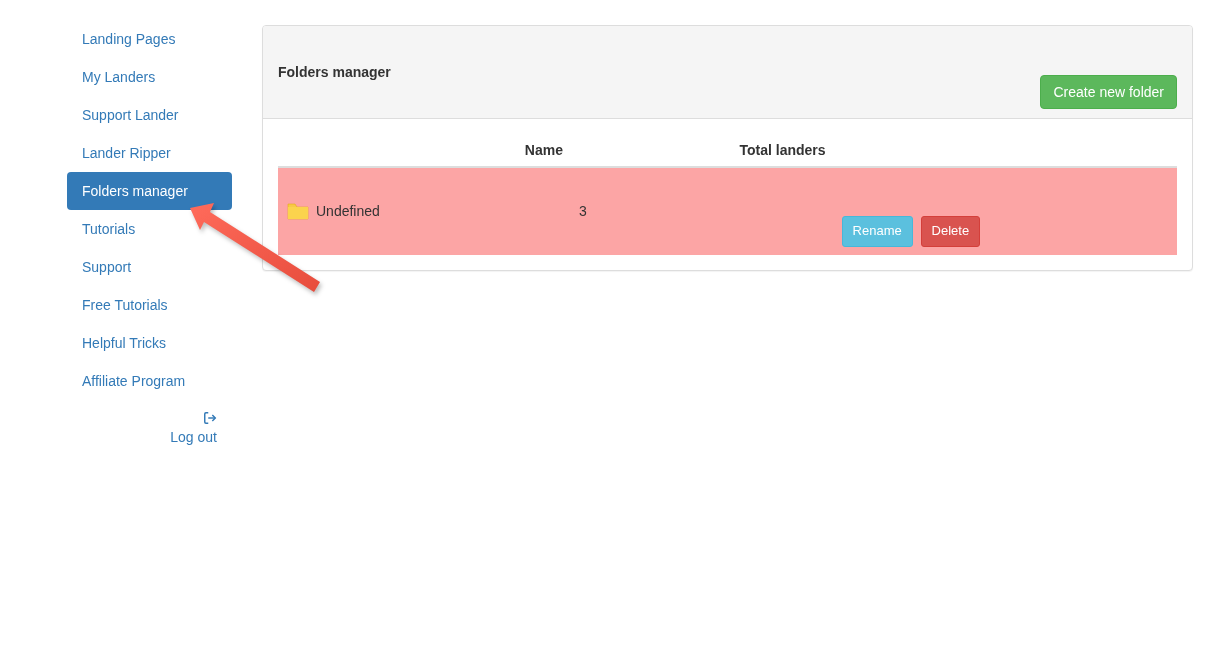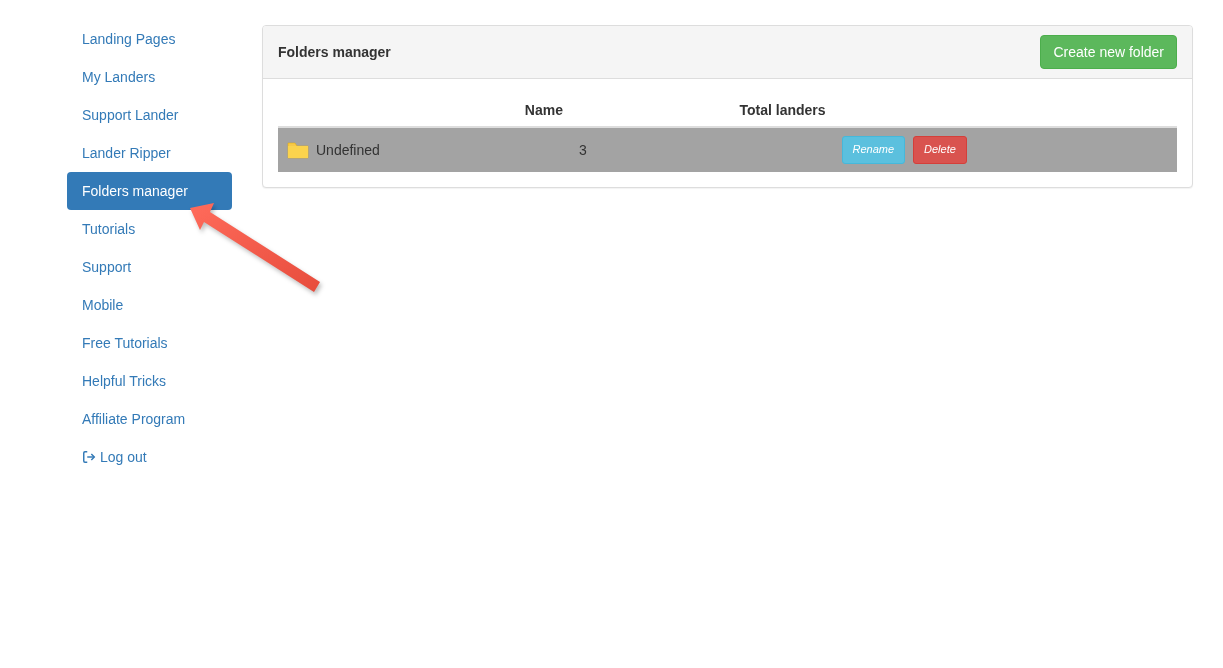--- a/index.html
+++ b/index.html
@@ -33,22 +33,23 @@
       font-size: 14px;
       border-radius: 4px;
       margin-bottom: 0;
     }
     .sidebar-item.active {
       background: #337ab7;
       color: #fff;
     }
     .sidebar-item.logout-item {
       display: flex;
-      align-items: center;
+      align-items: flex-end;
       gap: 4px;
+      flex-direction: column;
     }
     .logout-icon {
       width: 14px;
       height: 14px;
       display: inline-block;
     }
     .main {
       flex: 1;
       padding: 5px 30px 5px 30px;
     }
@@ -77,54 +78,54 @@
       display: inline-block;
       padding: 6px 12px;
       font-size: 14px;
       line-height: 1.42857143;
       text-align: right;
       white-space: nowrap;
       border: 1px solid transparent;
       border-radius: 4px;
       cursor: pointer;
       color: #fff;
+      margin-top: 40px;
     }
     .btn-success {
       background-color: #5cb85c;
       border-color: #4cae4c;
     }
     .btn-info {
       background-color: #5bc0de;
       border-color: #46b8da;
     }
     .btn-danger {
       background-color: #d9534f;
       border-color: #d43f3a;
     }
     .btn-sm {
       padding: 5px 10px;
-      font-size: 11px;
+      font-size: 13px;
       border-radius: 3px;
-      font-style: italic;
     }
     .panel-body {
       padding: 15px;
     }
     .table {
       width: 100%;
       border-collapse: collapse;
     }
     .table thead th {
       text-align: right;
       border-bottom: 2px solid #ddd;
       padding: 8px;
       font-weight: 700;
     }
     .table tbody tr {
-      background: #a3a3a3;
+      background: #fca5a5;
     }
     .table tbody td {
       padding: 8px;
       border-top: 1px solid #ddd;
       vertical-align: middle;
     }
     .folder-cell {
       display: flex;
       align-items: center;
       gap: 6px;
@@ -158,21 +159,20 @@
 
 <div class="container">
   <nav class="sidebar">
     <a class="sidebar-item">Landing Pages</a>
     <a class="sidebar-item">My Landers</a>
     <a class="sidebar-item">Support Lander</a>
     <a class="sidebar-item">Lander Ripper</a>
     <a class="sidebar-item active">Folders manager</a>
     <a class="sidebar-item">Tutorials</a>
     <a class="sidebar-item">Support</a>
-    <a class="sidebar-item">Mobile</a>
     <a class="sidebar-item">Free Tutorials</a>
     <a class="sidebar-item">Helpful Tricks</a>
     <a class="sidebar-item">Affiliate Program</a>
     <a class="sidebar-item logout-item">
       <span class="logout-icon">
         <svg viewBox="0 0 24 24" width="14" height="14" fill="none" stroke="#337ab7" stroke-width="2.5">
           <path d="M9 21H5a2 2 0 0 1-2-2V5a2 2 0 0 1 2-2h4"></path>
           <polyline points="16 17 21 12 16 7"></polyline>
           <line x1="21" y1="12" x2="9" y2="12"></line>
         </svg>

